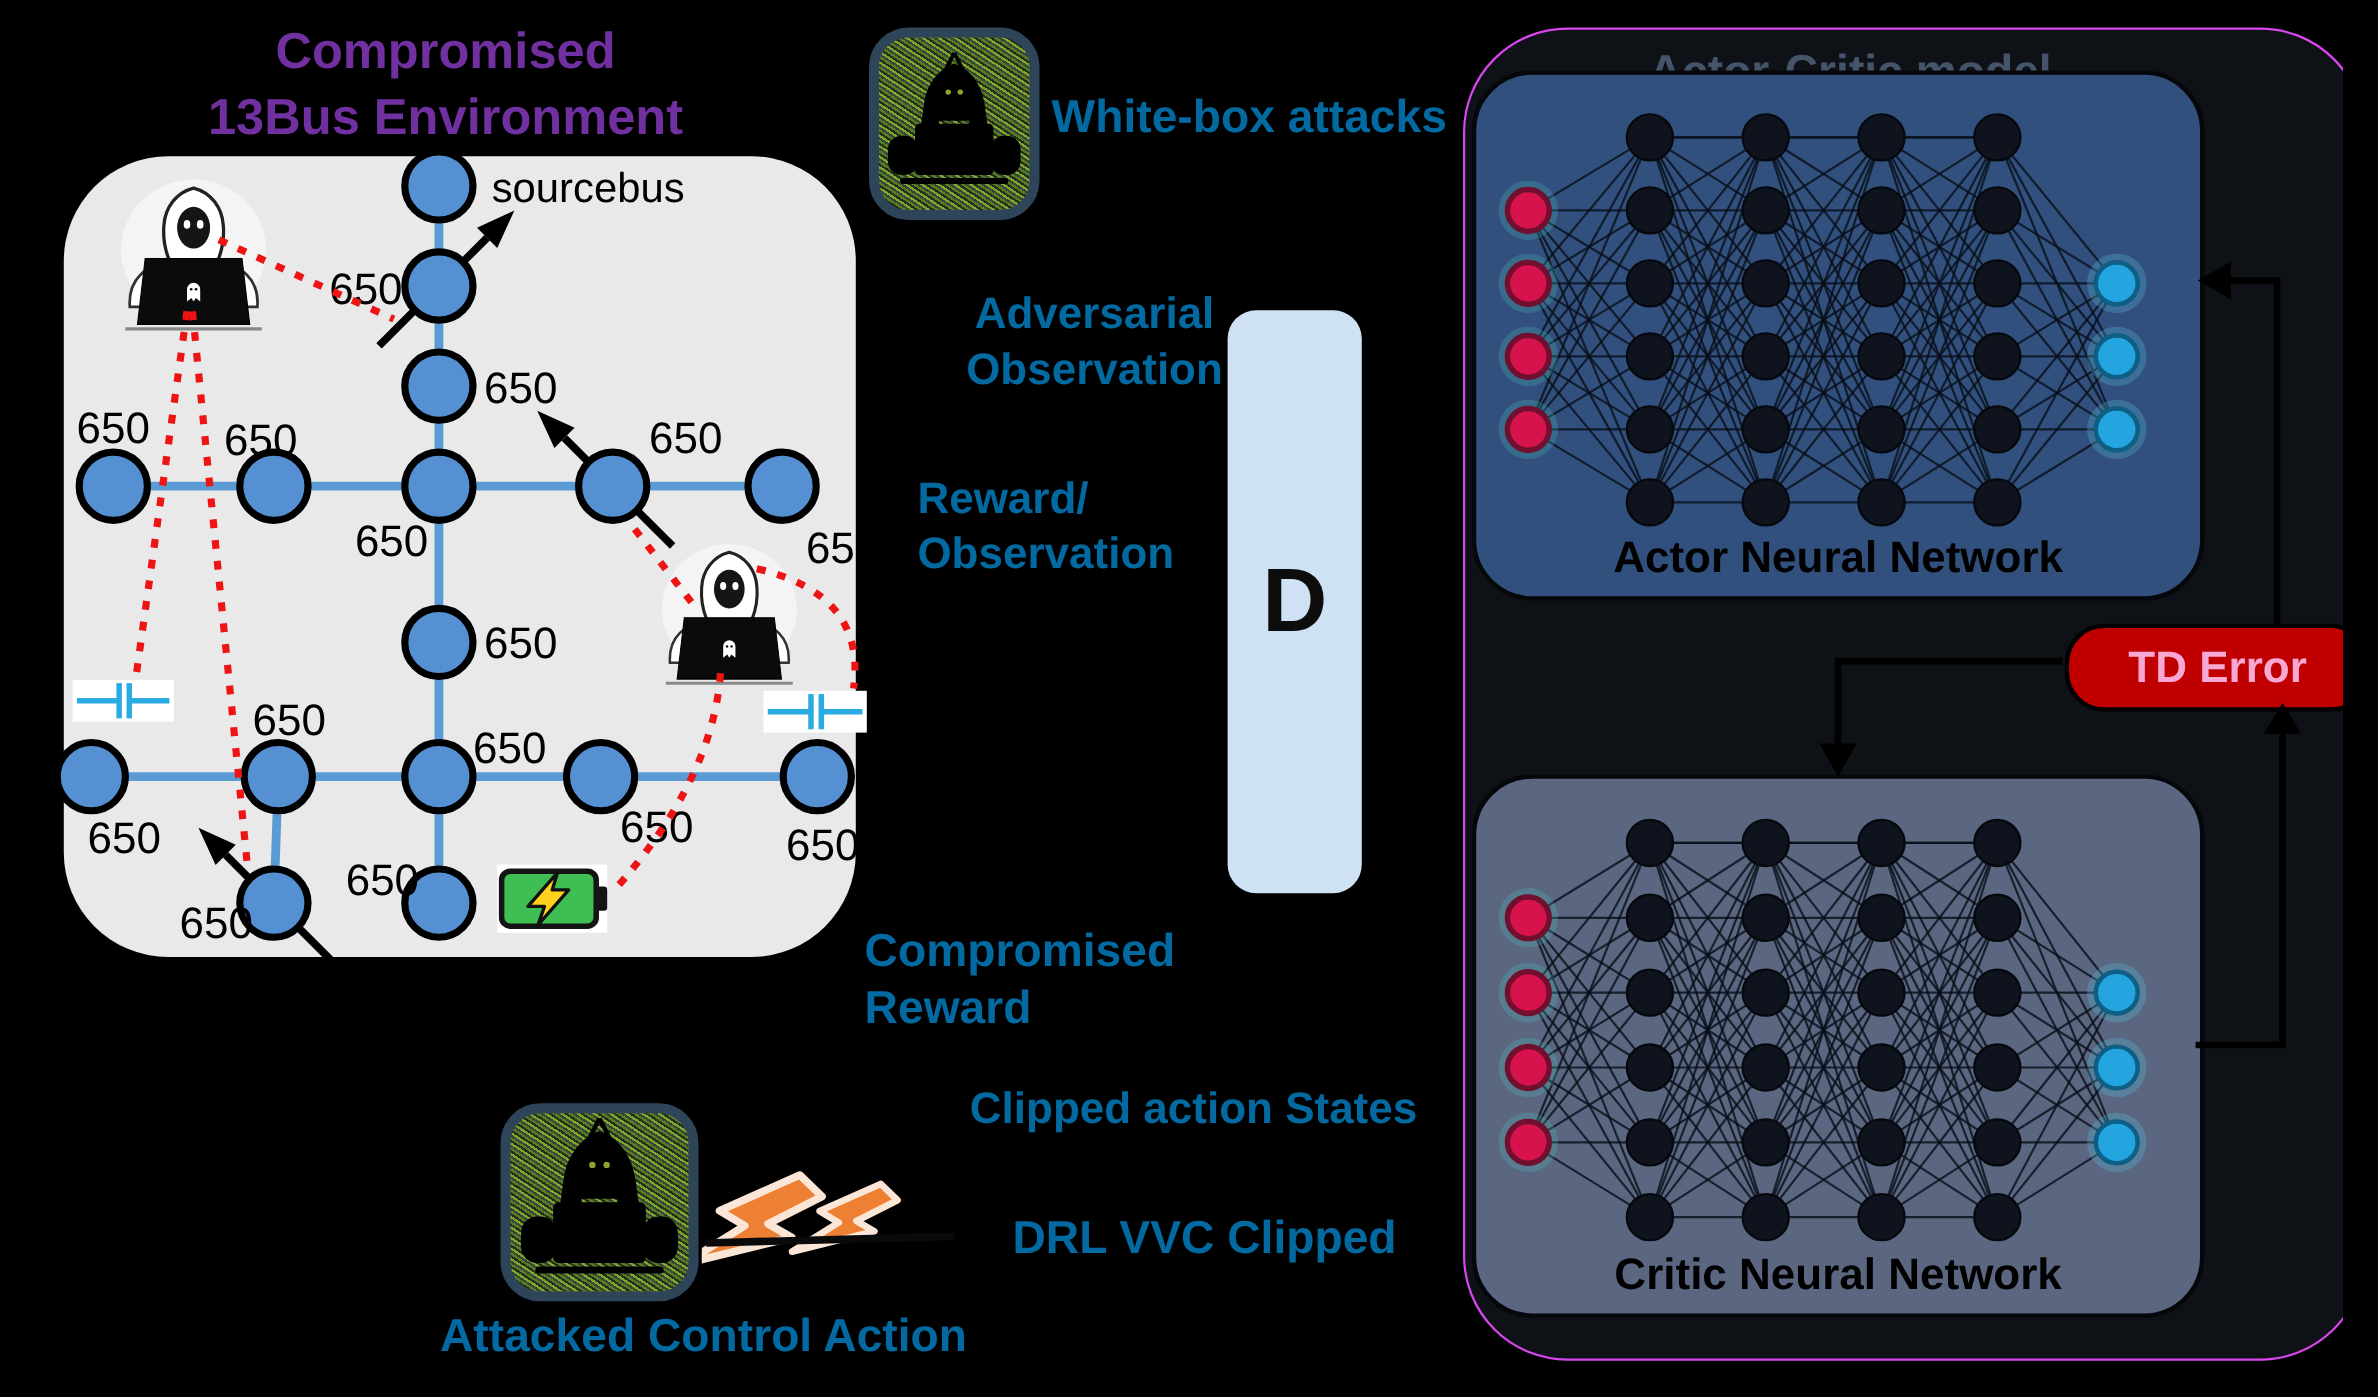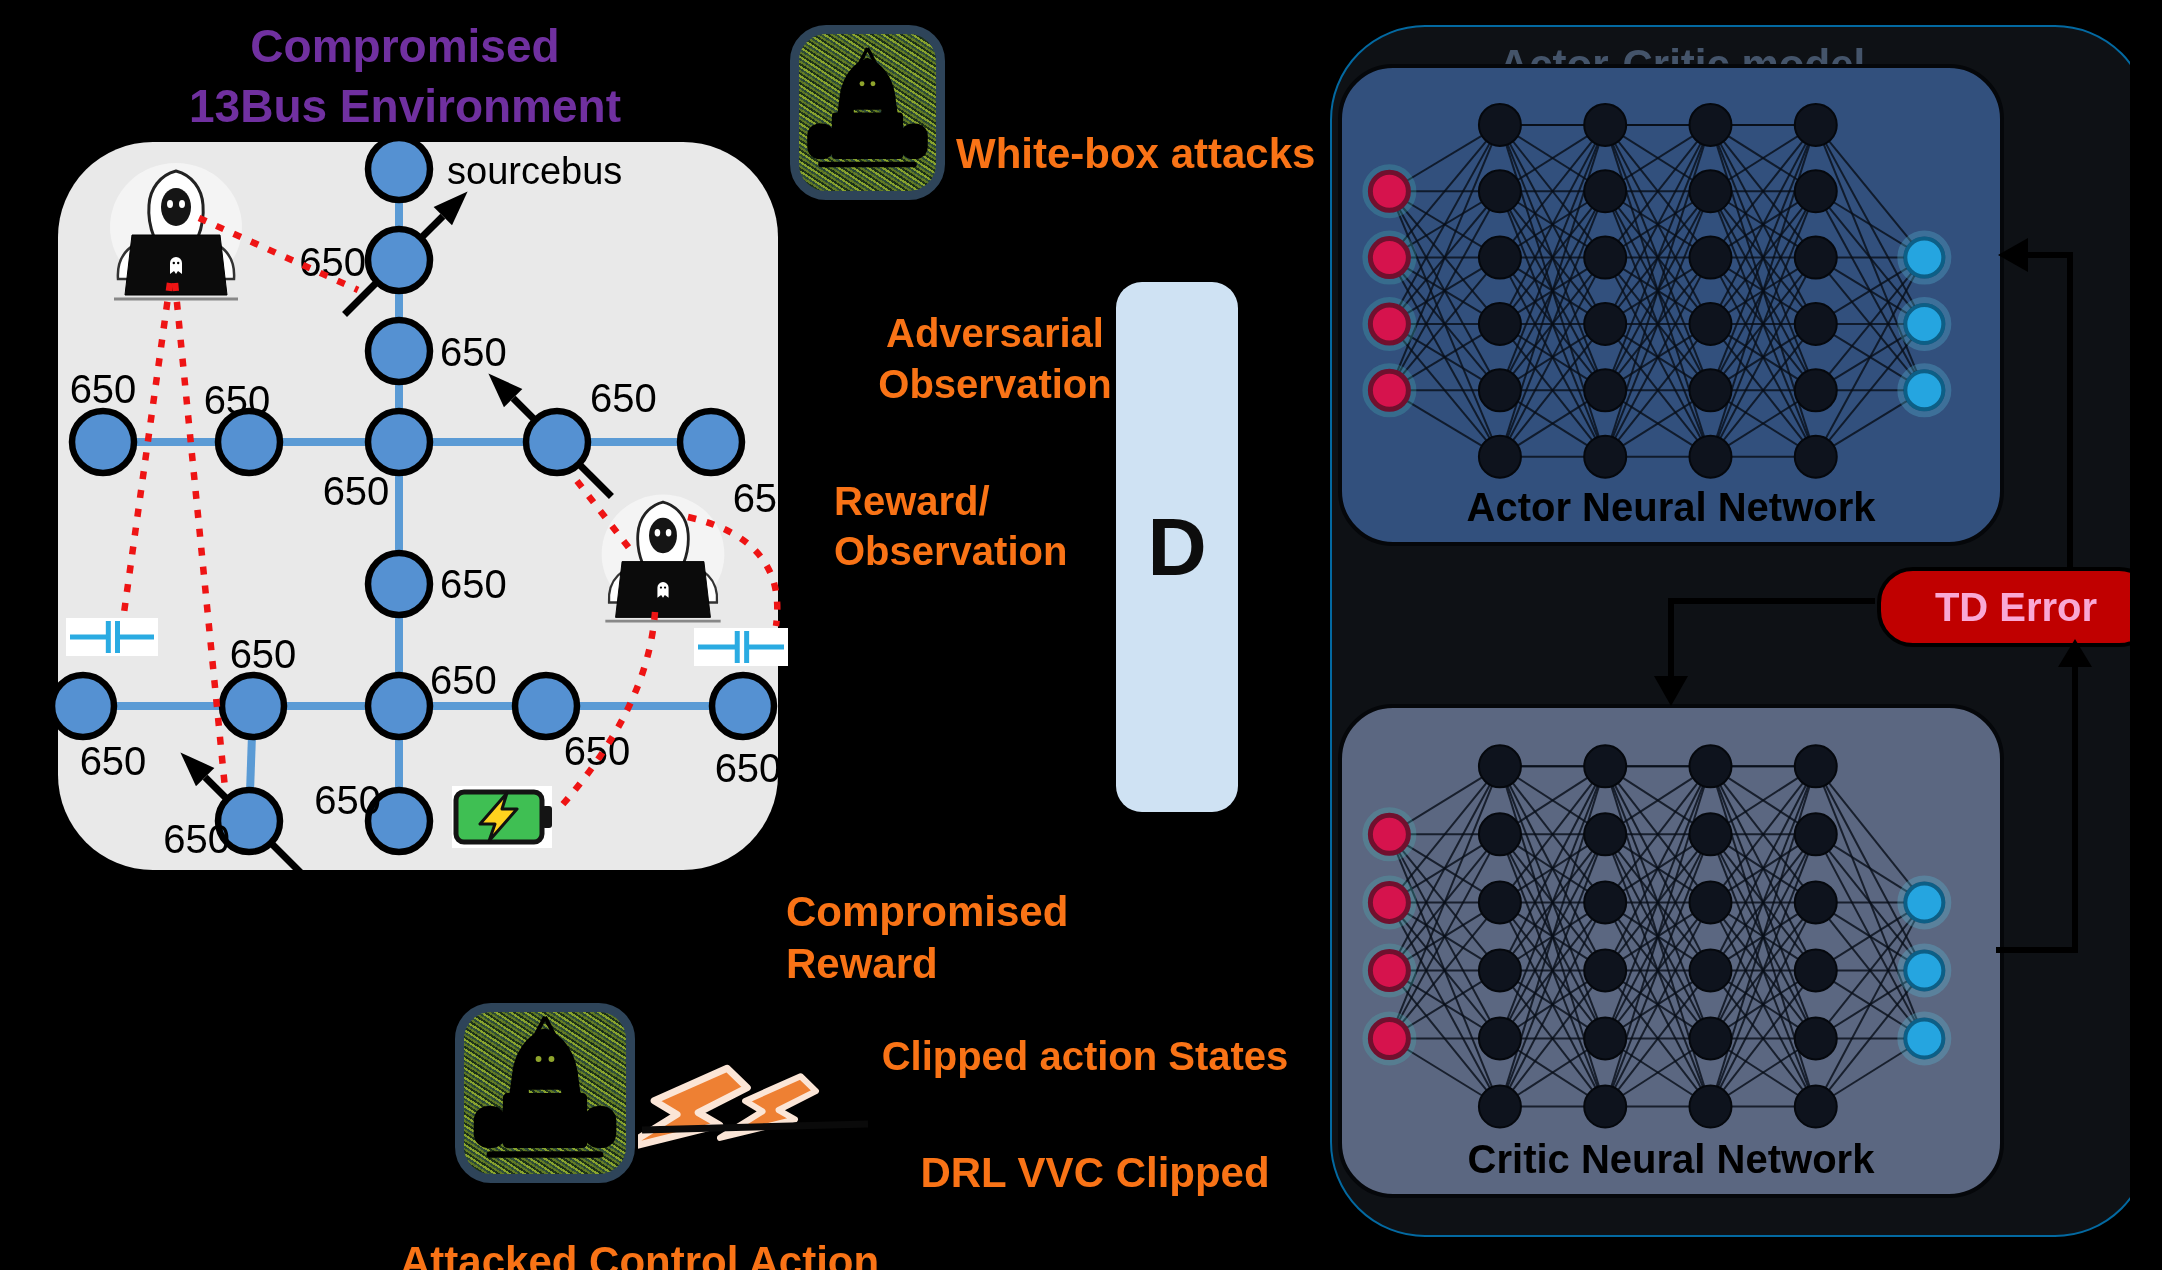--- a/index.html
+++ b/index.html
@@ -6,21 +6,21 @@
   .stage{position:relative;width:2130px;height:1270px;background:#000;overflow:hidden;
          font-family:"Liberation Sans",sans-serif;}
   svg{display:block;}
 
   
   .env-title{position:absolute;left:95px;top:16px;width:620px;text-align:center;
              font-size:46px;font-weight:bold;line-height:60px;color:#7030a0;}
   #env-svg{position:absolute;left:0;top:0;}
 
   
-  .lbl{position:absolute;color:#f97316;font-weight:bold;margin-top:48px;}
+  .lbl{position:absolute;color:#0369a1;font-weight:bold;}
   .wb-lbl{left:956px;top:82px;font-size:42px;}
   .adv{left:860px;top:260px;width:270px;text-align:center;font-size:40px;line-height:51px;}
   .states{left:834px;top:428px;font-size:40px;line-height:50px;}
   .comp{left:786px;top:838px;font-size:42px;line-height:52px;}
   .clipped{left:820px;top:986px;width:530px;text-align:center;font-size:40px;}
   .drl{left:880px;top:1090px;width:430px;text-align:center;font-size:42px;line-height:69px;}
   .attacked{left:400px;top:1190px;font-size:42px;}
 
   .d-block{position:absolute;left:1116px;top:282px;width:122px;height:530px;border-radius:26px;
            background:#cfe2f3;display:flex;align-items:center;justify-content:center;}
@@ -33,21 +33,21 @@
                  rgba(96,122,34,.85) 4px 6px, rgba(38,70,58,.85) 6px 8px),
               repeating-linear-gradient(-51deg, rgba(190,208,70,.45) 0 3px, rgba(8,28,40,.45) 3px 5px,
                  rgba(120,150,44,.45) 5px 8px);}
   .icon-box svg{width:100%;height:100%;}
   .icon-wb{left:790px;top:25px;width:137px;height:157px;}
   .icon-atk{left:455px;top:1003px;width:162px;height:162px;}
   .lightning{position:absolute;left:638px;top:1048px;}
 
   
   .ac-panel{position:absolute;left:1330px;top:25px;width:820px;height:1212px;border-radius:95px;
-            background:#0e1115;border:2px solid #0369a1;box-sizing:border-box;}
+            background:#0e1115;border:2px solid #d946ef;box-sizing:border-box;}
   .ac-title{position:absolute;left:0;top:14px;width:700px;text-align:center;
             font-size:42px;font-weight:bold;color:#44546a;}
   .net-box{position:absolute;left:6px;width:658px;border-radius:55px;border:4px solid #05070a;
            box-sizing:content-box;}
   .net-box.actor{top:37px;height:474px;background:#32507d;}
   .net-box.critic{top:677px;height:486px;background:#5b6781;}
   .net-box svg{position:absolute;left:0;top:0;width:100%;height:100%;}
   .net-label{position:absolute;left:0;bottom:12px;width:100%;text-align:center;
              font-size:40px;font-weight:bold;color:#000;}
   .td-box{position:absolute;left:545px;top:540px;width:270px;height:72px;border-radius:36px;

